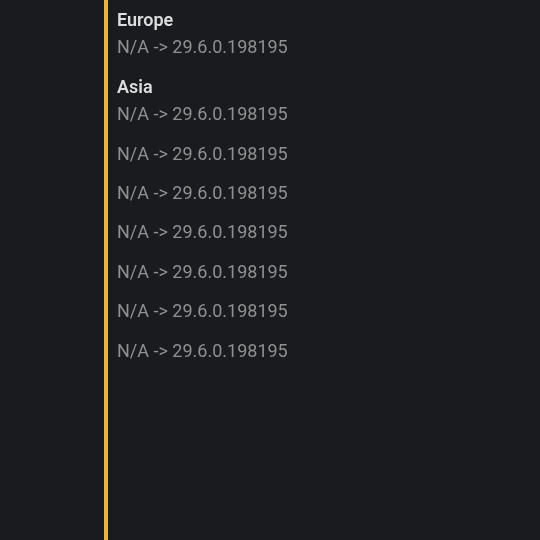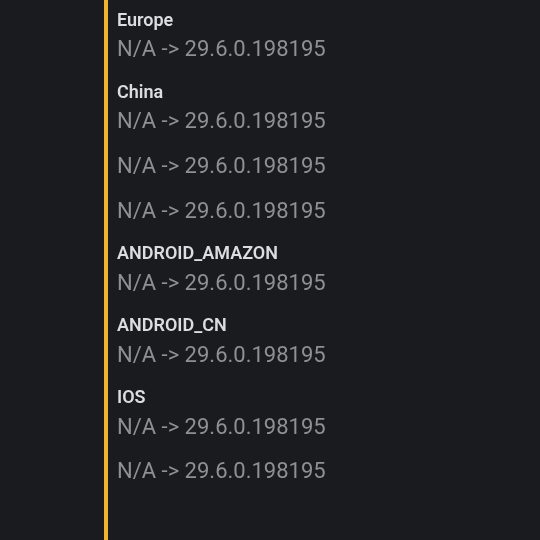--- a/index.html
+++ b/index.html
@@ -41,62 +41,59 @@
     }
     .entry-label {
       color: #dcddde;
       font-size: 18px;
       font-weight: 600;
       line-height: 1.3;
       margin-bottom: 4px;
     }
     .entry-value {
       color: #8e9092;
-      font-size: 22px;
+      font-size: 18px;
       font-weight: 400;
       line-height: 1.3;
     }
   </style>
 </head>
 <body>
 
 <div class="content-wrapper">
   <div class="accent-bar"></div>
   <div class="list">
 
     <div class="entry">
       <div class="entry-label">Europe</div>
       <div class="entry-value">N/A -&gt; 29.6.0.198195</div>
     </div>
 
     <div class="entry">
-      <div class="entry-label">China</div>
+      <div class="entry-label">Asia</div>
       <div class="entry-value">N/A -&gt; 29.6.0.198195</div>
     </div>
 
     <div class="entry">
       <div class="entry-value">N/A -&gt; 29.6.0.198195</div>
     </div>
 
     <div class="entry">
       <div class="entry-value">N/A -&gt; 29.6.0.198195</div>
     </div>
 
     <div class="entry">
-      <div class="entry-label">ANDROID_AMAZON</div>
       <div class="entry-value">N/A -&gt; 29.6.0.198195</div>
     </div>
 
     <div class="entry">
-      <div class="entry-label">ANDROID_CN</div>
       <div class="entry-value">N/A -&gt; 29.6.0.198195</div>
     </div>
 
     <div class="entry">
-      <div class="entry-label">IOS</div>
       <div class="entry-value">N/A -&gt; 29.6.0.198195</div>
     </div>
 
     <div class="entry">
       <div class="entry-value">N/A -&gt; 29.6.0.198195</div>
     </div>
 
   </div>
 </div>
 

